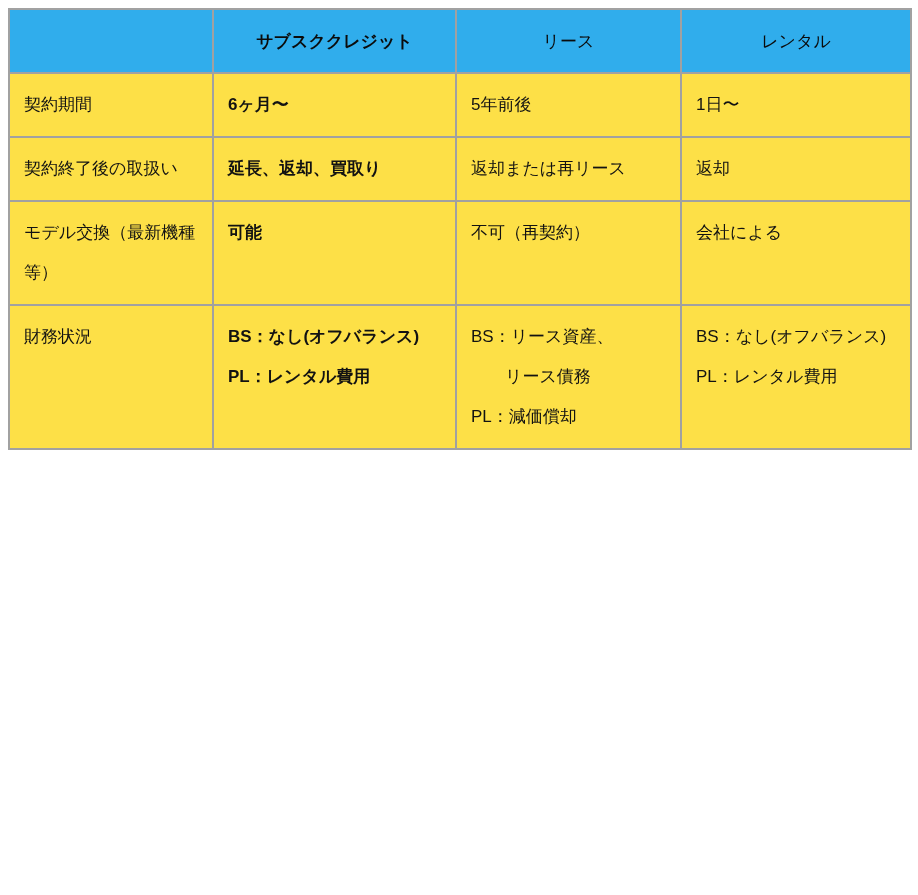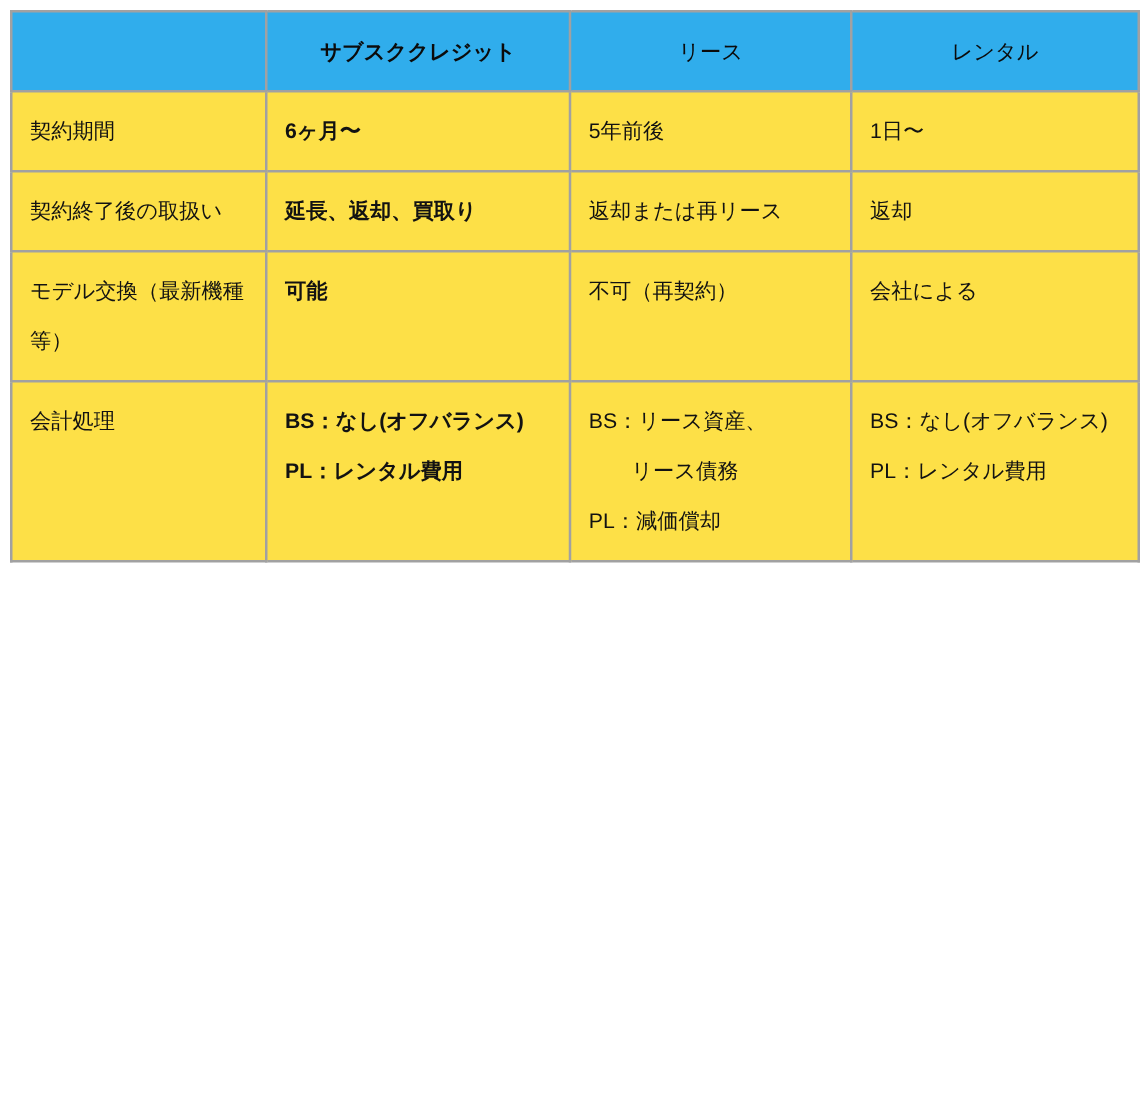--- a/index.html
+++ b/index.html
@@ -102,21 +102,21 @@
           </td>
           <td class="col-2">
             <div class="cell-line">不可（再契約）</div>
           </td>
           <td class="col-3">
             <div class="cell-line">会社による</div>
           </td>
         </tr>
         <tr>
           <td class="col-0">
-            <div class="cell-line">会計処理</div>
+            <div class="cell-line">財務状況</div>
           </td>
           <td class="col-1">
             <div class="cell-line">BS：なし(オフバランス)</div>
             <div class="cell-line">PL：レンタル費用</div>
           </td>
           <td class="col-2">
             <div class="cell-line">BS：リース資産、</div>
             <div class="cell-line">　　リース債務</div>
             <div class="cell-line">PL：減価償却</div>
           </td>

